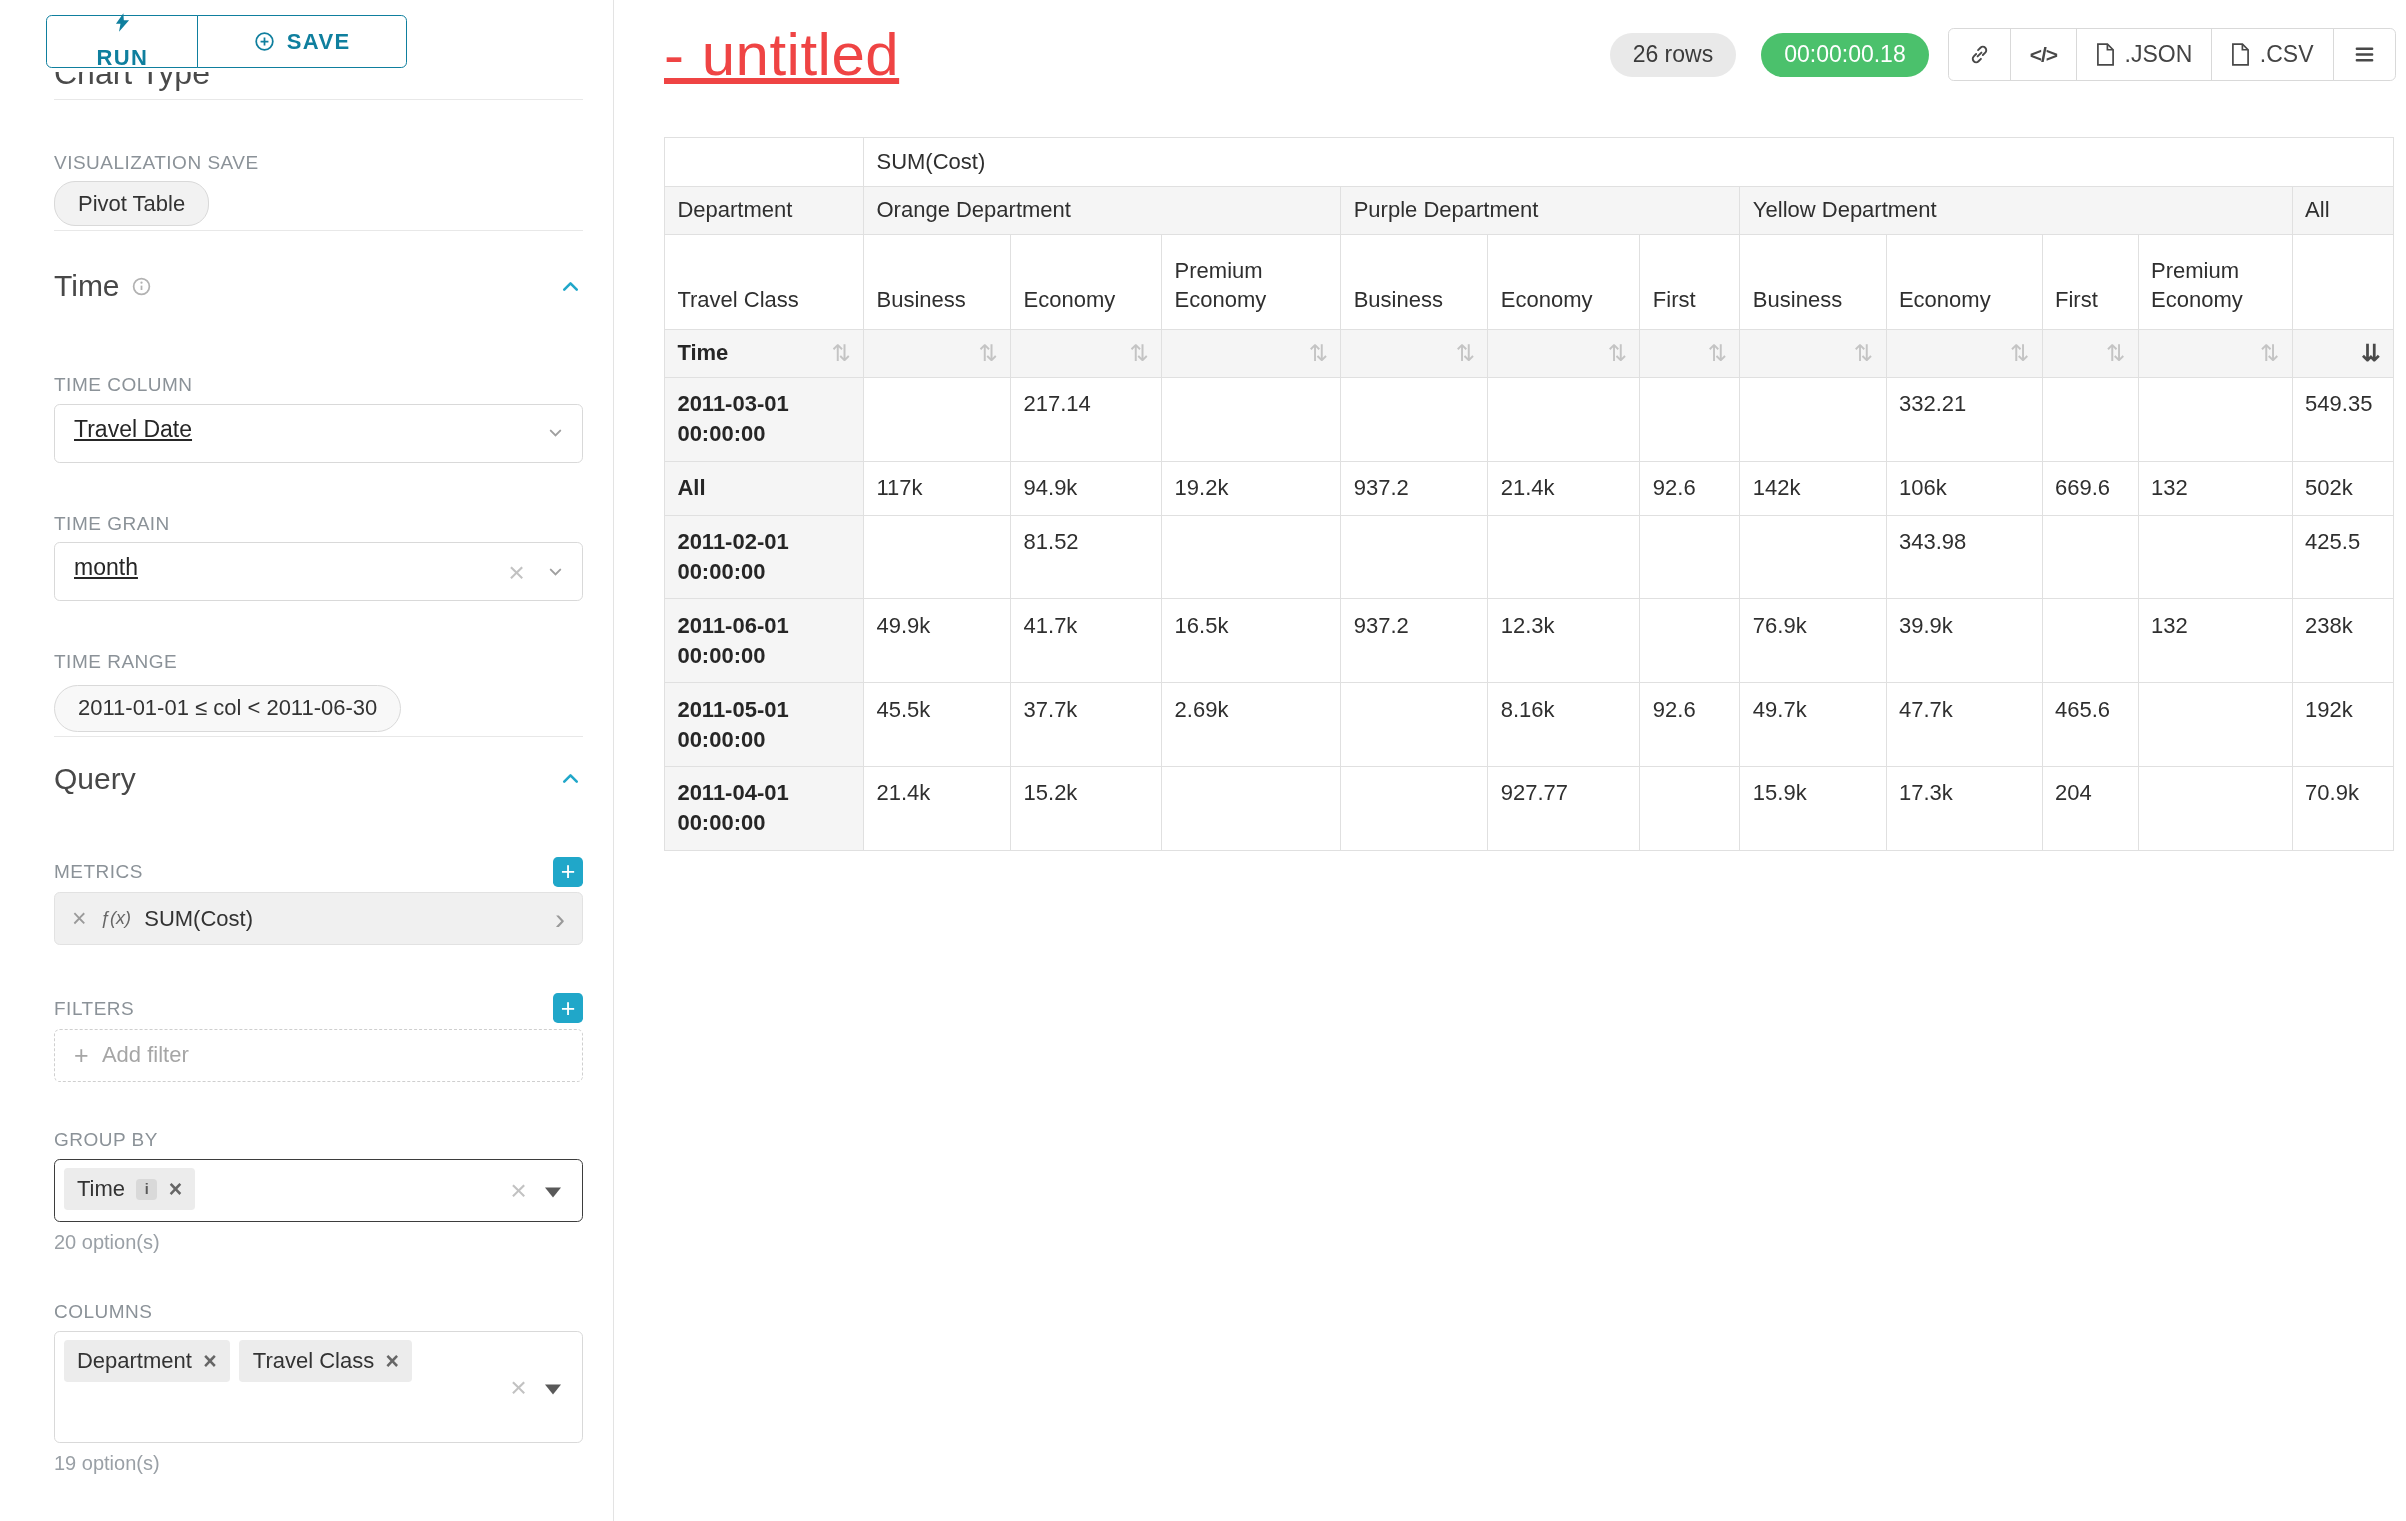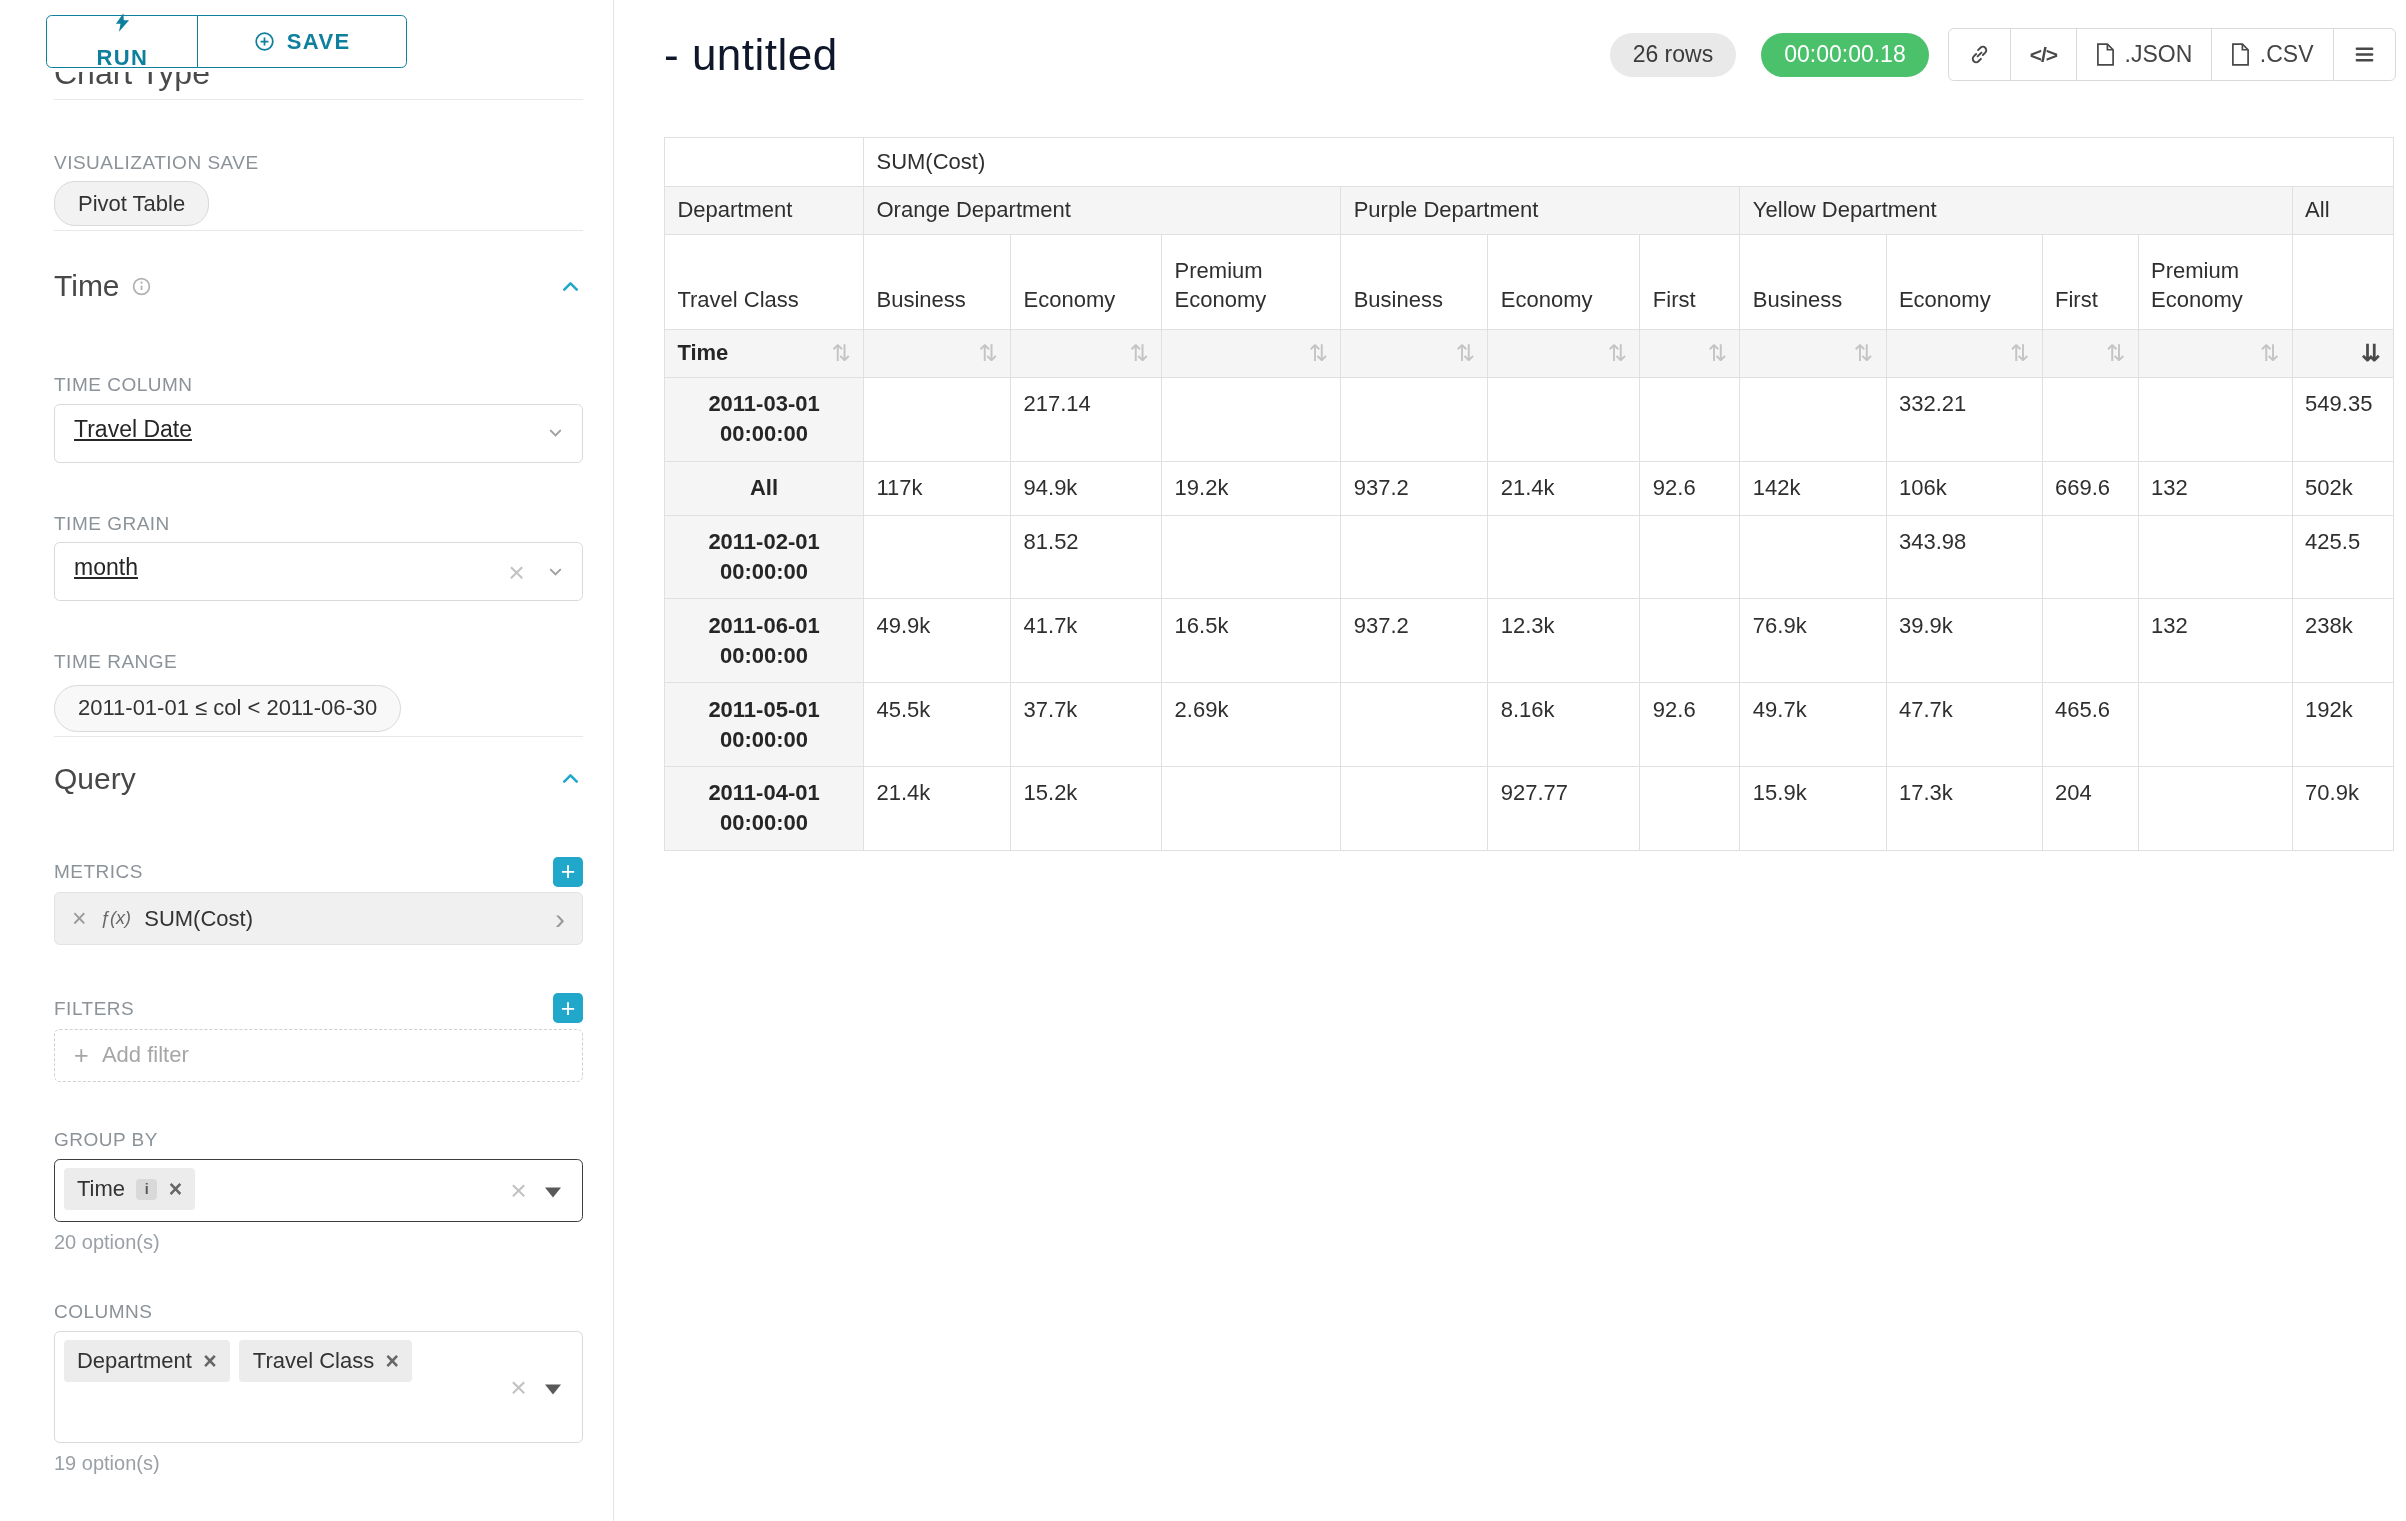--- a/index.html
+++ b/index.html
@@ -79,21 +79,21 @@
   .ms-clear { position:absolute; right:55px; top:50%; transform:translateY(-50%);
     color:#c2c2c2; font-size:28.5px; line-height:1; }
   .ms-caret { position:absolute; right:21px; top:50%; transform:translateY(-25%);
     width:0; height:0; border-left:8.6px solid transparent; border-right:8.6px solid transparent;
     border-top:10.5px solid #595959; }
   .opt-count { margin-top:9.5px; font-size:20px; color:#9aa0a6; }
 
   
   .main { flex:1; padding:0 10.5px 0 50px; }
   .chart-header { display:flex; align-items:center; margin-top:27px; height:55px; }
-  .title { font-size:44px; font-weight:500; color:#0f172a; letter-spacing:0.5px; }
+  .title { font-size:60px; font-weight:500; color:#ef4444; letter-spacing:0.5px;text-decoration:underline; }
   .hdr-right { margin-left:auto; display:flex; align-items:center; }
   .badge-rows { background:var(--badge-gray); color:#3b3b3b; border-radius:23px; height:44px;
     padding:0 23px; font-size:23px; font-weight:500; display:flex; align-items:center; }
   .badge-timer { background:var(--timer-green); color:#fff; border-radius:23px; height:44px;
     padding:0 23px; font-size:23px; font-weight:500; display:flex; align-items:center; margin-left:25px; }
   .btn-group { display:flex; margin-left:19px; }
   .tool-btn { height:53px; background:#fff; border:1px solid var(--border); margin-left:-1px;
     padding:0 19px; display:flex; align-items:center; gap:9.5px; font-size:23px; color:#444;
     cursor:pointer; font-family:"Liberation Sans",sans-serif; }
   .tool-btn:first-child { border-radius:5.7px 0 0 5.7px; margin-left:0; }
@@ -102,21 +102,21 @@
 
   table.pivot { border-collapse:collapse; table-layout:fixed; width:1730px; margin-top:55px;
     font-size:22px; color:#2f2f2f; }
   .pivot th,.pivot td { border:1px solid var(--table-border); padding:9.5px 12.4px; text-align:left;
     font-weight:400; line-height:28.5px; word-wrap:break-word; }
   .pivot tr.metric-row th { background:#fff; }
   .pivot tr.dept-row th { background:var(--header-bg); }
   .pivot tr.class-row th { background:#fff; vertical-align:bottom; height:95px; padding-bottom:15px; }
   .pivot tr.sort-row th { background:var(--header-bg); padding:7.6px 12.4px; height:48px; }
   .pivot tbody th.row-label { background:var(--header-bg); font-weight:600; color:#262626;
-    vertical-align:top; line-height:30px; padding:11.4px 12.4px;text-align:center; }
+    vertical-align:top; line-height:30px; padding:11.4px 12.4px; }
   .pivot tbody td { vertical-align:top; background:#fff; line-height:30px; padding:11.4px 12.4px; }
   .sort-flex { display:flex; align-items:center; justify-content:flex-end; }
   .sort-flex.with-label { justify-content:space-between; }
   .sort-label { font-weight:600; color:#262626; }
   .sort-icon { color:#c4c4c4; font-size:23px; line-height:23px; cursor:pointer; }
   .sort-icon.active { color:#4a4a4a; font-weight:700; }
 </style>
 </head>
 <body>
 

